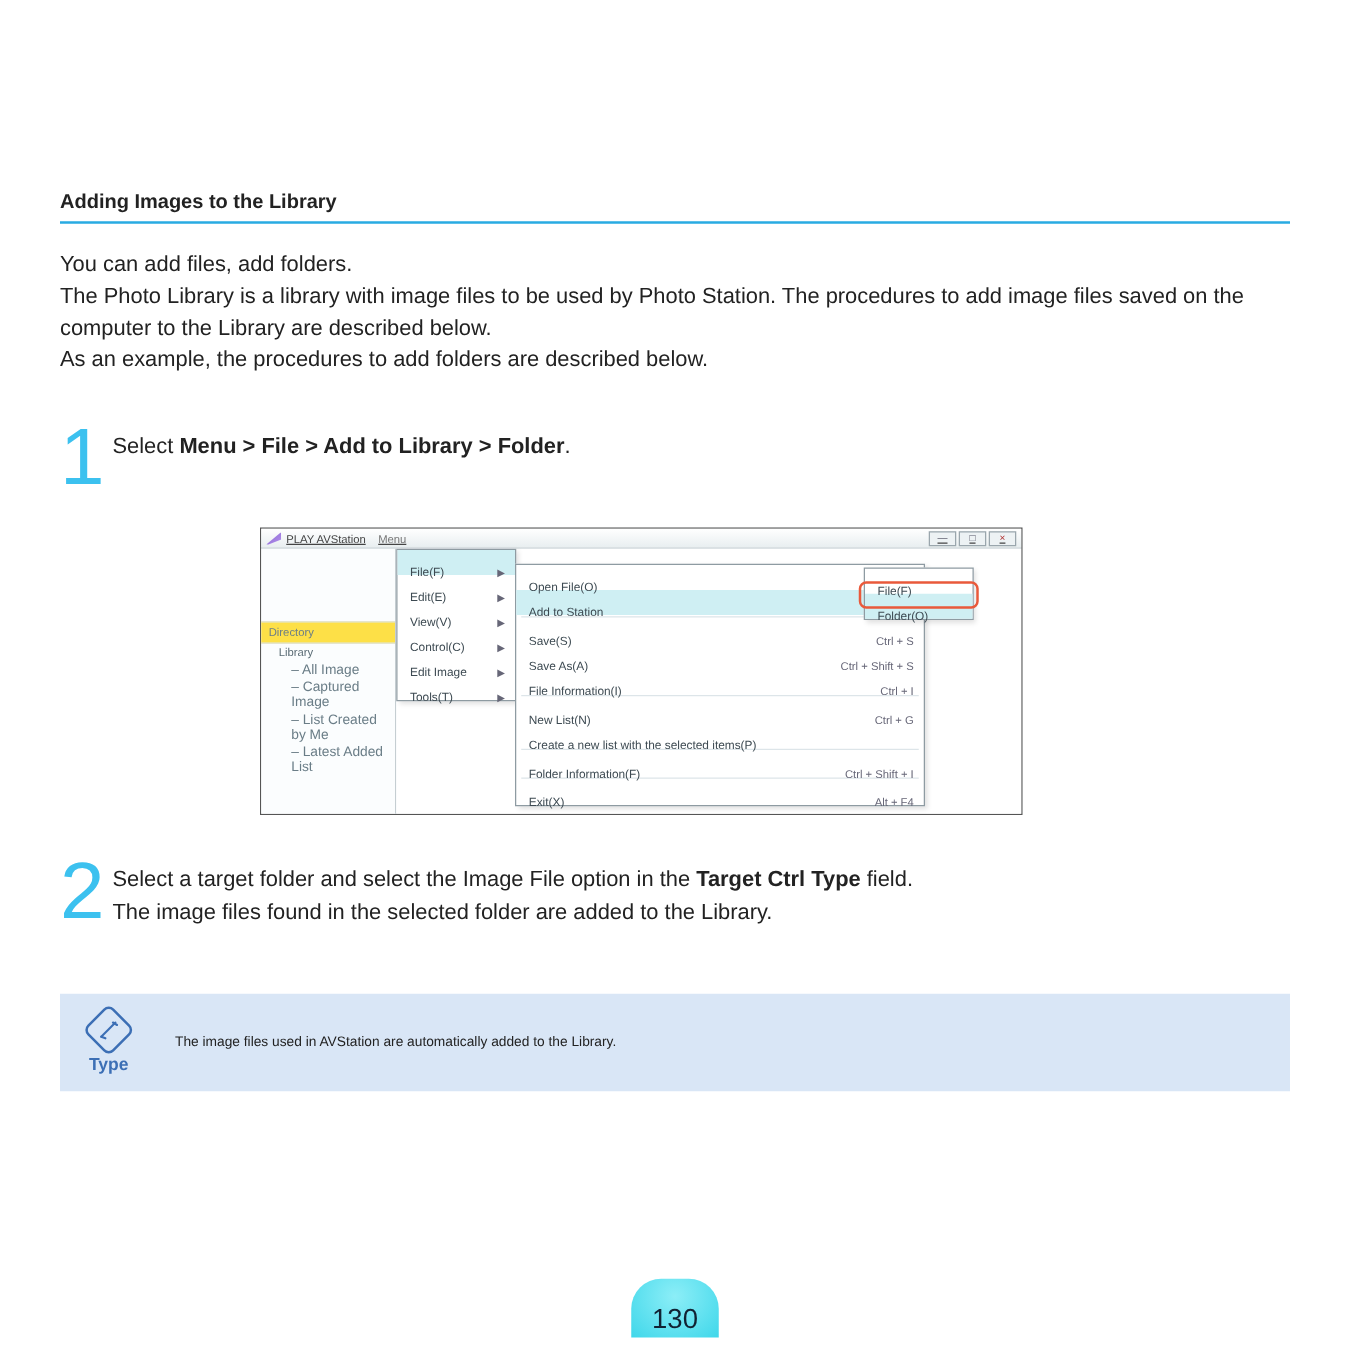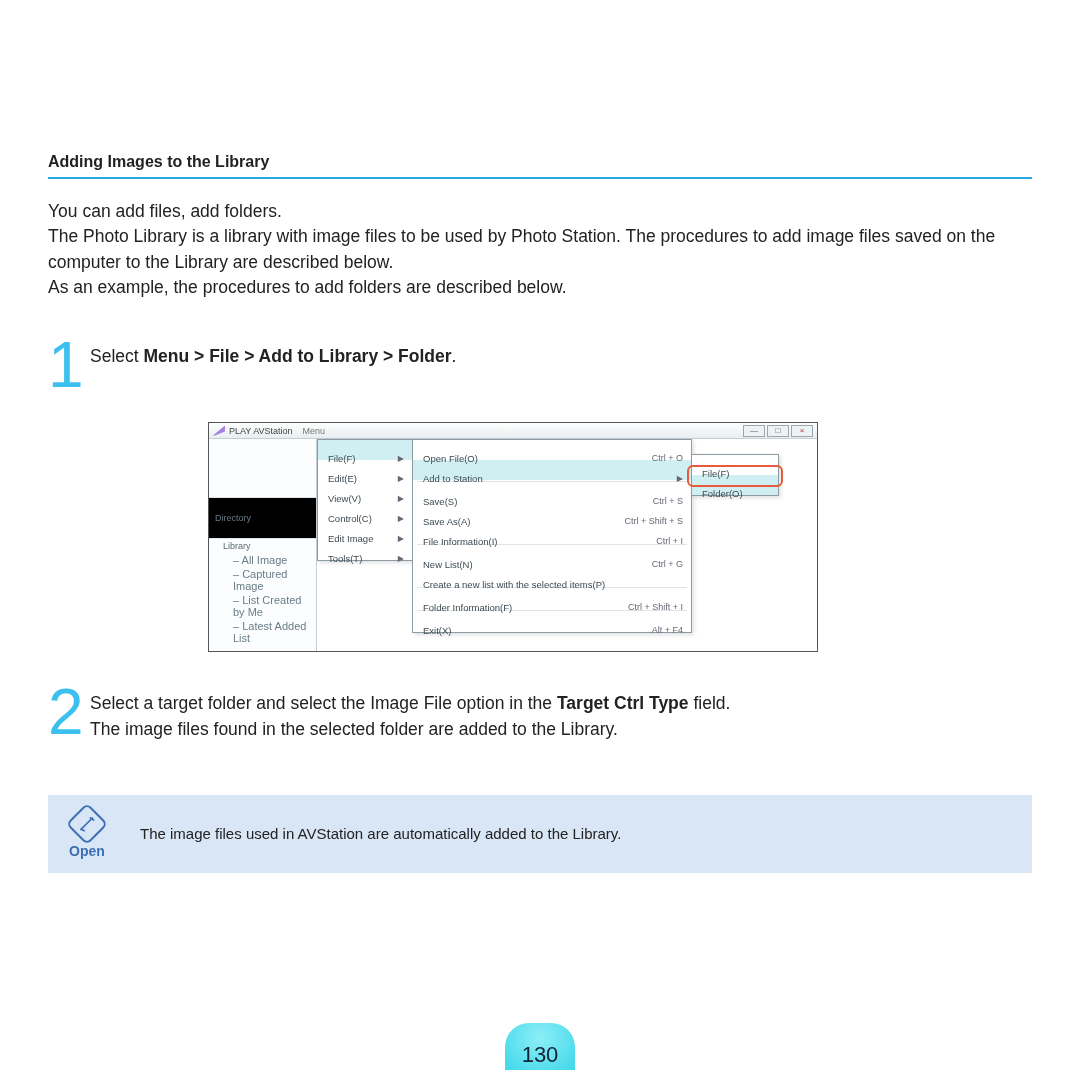--- a/index.html
+++ b/index.html
@@ -63,20 +63,21 @@
   .titlebar {
     height: 16px;
     background: linear-gradient(#fff, #e8eef0);
     border-bottom: 1px solid #c5ced2;
     display: flex;
     align-items: center;
     padding: 0 4px;
     font-size: 9px;
     color: #444;
     justify-content: space-between;
+    text-decoration: underline;
   }
   .titlebar .left { display: flex; align-items: center; gap: 4px; }
   .titlebar .wing {
     width: 12px; height: 10px;
     background: linear-gradient(135deg,#8a6bd6,#b58fea);
     clip-path: polygon(0 100%, 100% 0, 100% 60%, 15% 100%);
   }
   .titlebar .wbtns { display:flex; gap:2px; }
   .titlebar .wbtn {
     width:22px; height:12px; border:1px solid #9aa6ad; background:#edf2f4;
@@ -88,25 +89,25 @@
   .app-body { display:flex; height: calc(100% - 16px); }
   .sidebar {
     width: 108px;
     border-right: 1px solid #c5ced2;
     background: #fbfdfe;
     font-size: 9px;
     color: #555;
   }
   .side-pad { height: 58px; }
   .side-head {
-    padding: 15px 6px;
+    padding: 3px 6px;
     border-top: 1px solid #dde5e9;
     border-bottom: 1px solid #dde5e9;
     color: #6a7d87;
-    background:#000000;
+    background:#fde047;
   }
   .side-item {
     padding: 2px 6px 2px 14px;
     color: #5a6b74;
   }
   .side-sub {
     padding: 1px 4px 1px 24px;
     font-size: 11px;
     color: #6a7d87;
   }
@@ -132,21 +133,21 @@
     justify-content: space-between;
     padding: 18px 8px 2px 10px;
     height: 15px;
   }
   .menu-row.hl { background:#cfeff3; }
   .menu-row .arr { font-size:8px; color:#667; }
   .menu-row .sc  { color:#667; font-size:9px; }
   .menu-sep { height:1px; background:#dde5e9; margin:1px 4px; }
 
   .menu1 { top: 0px; left: 0px; width: 96px; }
-  .menu2 { top: 0px; left: 95px; width: 280px; }
+  .menu2 { top: 12px; left: 95px; width: 328px; }
   .menu3 { top: 15px; left: 374px; width: 88px; }
 
   
   .redbox {
     position: absolute;
     border: 2px solid #e9593b;
     border-radius: 6px;
     pointer-events: none;
   }
 
@@ -162,21 +163,21 @@
   .note-left { display:flex; flex-direction:column; align-items:center; gap:4px; width:50px; }
   .note-icon {
     width: 30px; height: 30px;
     border: 2px solid #3c6fb5;
     border-radius: 6px;
     transform: rotate(45deg);
     display:flex; align-items:center; justify-content:center;
   }
   .note-icon svg { transform: rotate(-45deg); }
   .note-label { font-size: 14px; font-weight: bold; color:#3c6fb5; }
-  .note-text { font-size: 15px; color:#222; }
+  .note-text { font-size: 11px; color:#222; }
 
   
   .page-pill {
     position: absolute;
     left: 50%;
     bottom: 10px;
     transform: translateX(-50%);
     background: radial-gradient(ellipse at 50% 30%, #8ceef7, #3fd7ea);
     width: 70px; height: 47px;
     border-top-left-radius: 24px;
@@ -324,18 +325,18 @@
 
 <div class="note">
   <div class="note-left">
     <div class="note-icon">
       <svg width="16" height="16" viewBox="0 0 24 24" fill="none" stroke="#3c6fb5" stroke-width="2.5" stroke-linecap="round">
         <path d="M3 20 L20 3"></path>
           <path d="M3 20 L8 22"></path>
           <path d="M17 3 L22 6"></path>
       </svg>
     </div>
-    <div class="note-label">Open</div>
+    <div class="note-label">Type</div>
   </div>
   <div class="note-text">The image files used in AVStation are automatically added to the Library.</div>
 </div>
 
 <div class="page-pill">130</div>
 
 </body></html>

